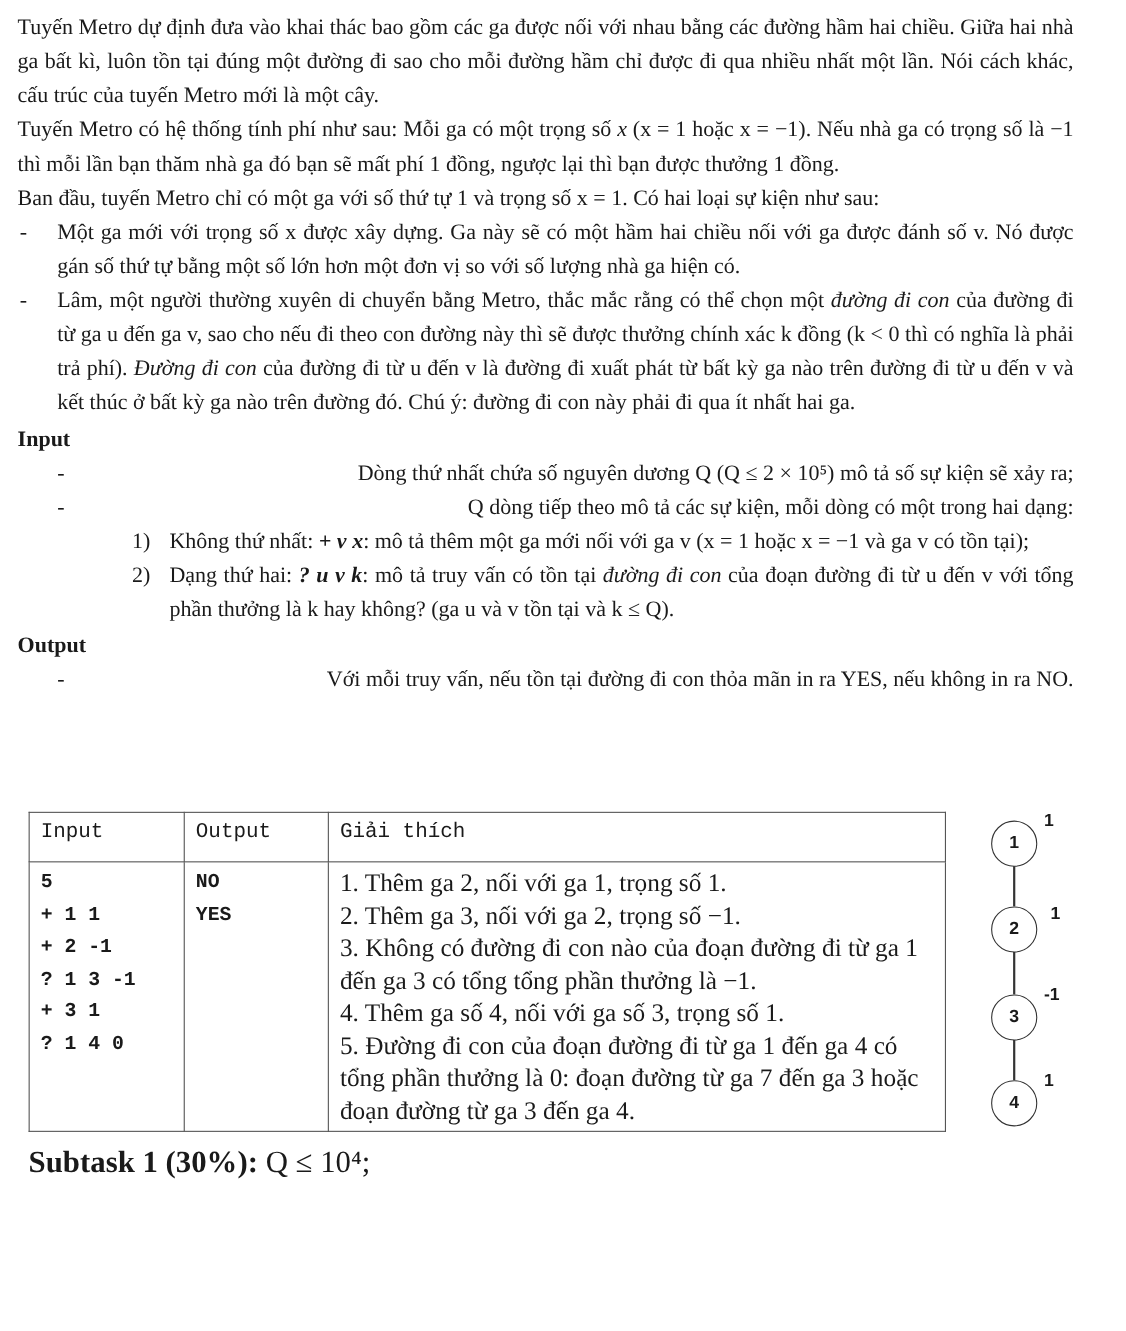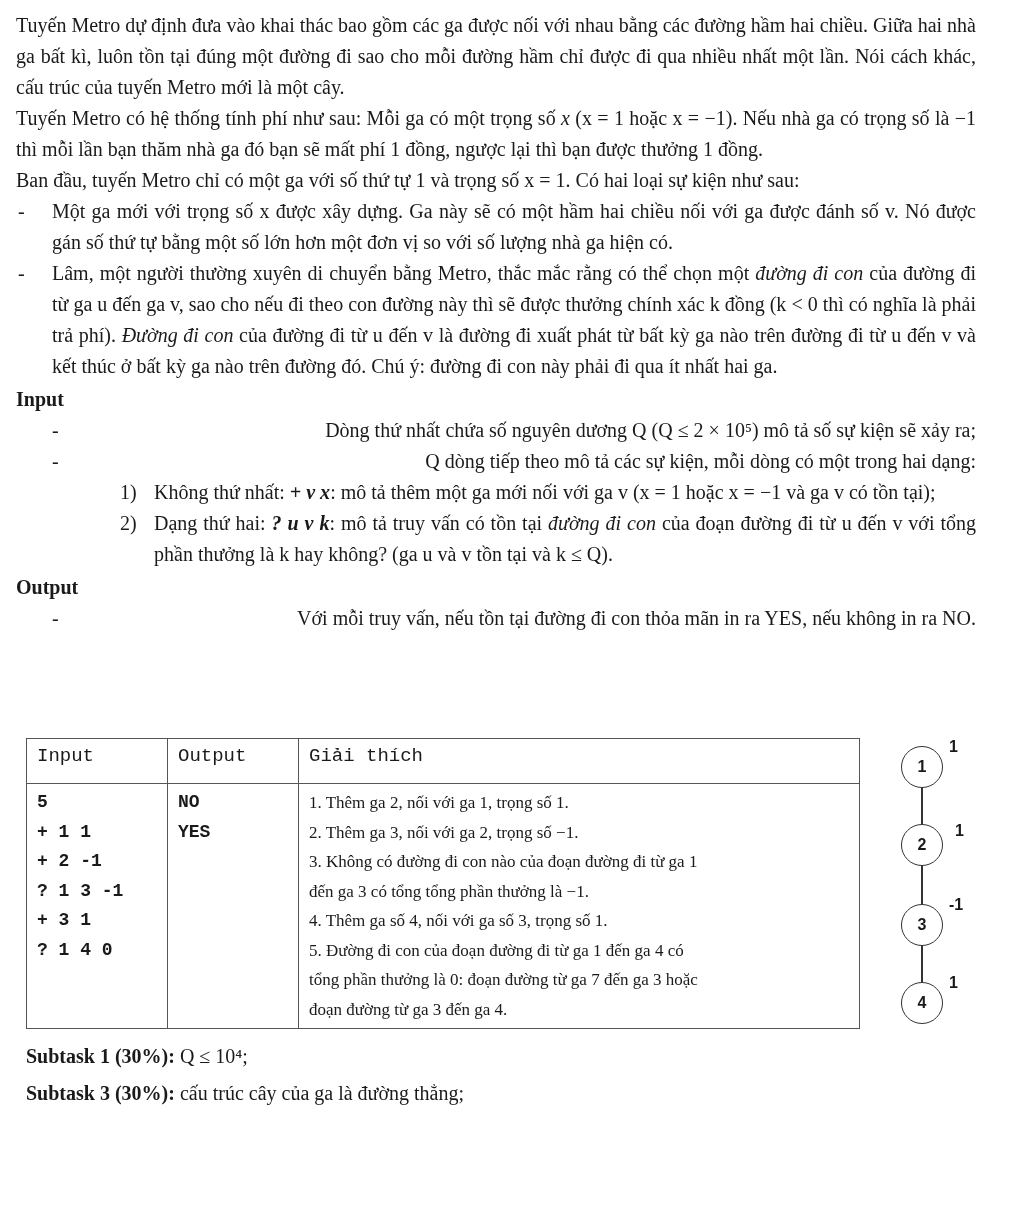--- a/index.html
+++ b/index.html
@@ -29,33 +29,33 @@
   table.ex th {
     font-family: "Liberation Mono", "DejaVu Sans Mono", monospace; font-weight: normal;
     text-align: left; padding: 6px 10px; height: 32px; font-size: 19px;
   }
   .mono { font-family: "Liberation Mono", "DejaVu Sans Mono", monospace; font-size: 18px; }
   td.col-in { width: 120px; padding: 4px 10px; }
   td.col-out { width: 110px; padding: 4px 10px; }
   td.col-exp { padding: 4px 10px; }
   .mline { line-height: 29.5px; white-space: pre; }
   .mline.b { font-weight: bold; }
-  .eline { line-height: 29.5px; font-size: 17px; }
+  .eline { line-height: 29.5px; font-size: 23px; }
 
   .tree { position: absolute; left: 895px; top: 738px; width: 100px; height: 290px; }
   .node {
     position: absolute; width: 40px; height: 40px; border: 1.5px solid #333; border-radius: 50%;
     background: #fff; display: flex; align-items: center; justify-content: center;
     font-family: "Liberation Sans", "DejaVu Sans", sans-serif; font-weight: bold; font-size: 16px;
   }
   .edge { position: absolute; width: 2px; background: #333; left: 26px; }
   .wlab { position: absolute; font-family: "Liberation Sans", "DejaVu Sans", sans-serif; font-weight: bold; font-size: 16px; }
 
   .subtasks { position: absolute; left: 26px; top: 1038px; }
-  .sub { line-height: 37px; font-size: 20px; }
+  .sub { line-height: 37px; font-size: 28px; }
   .sub b { font-weight: bold; }
 </style>
 </head>
 <body>
 
 <div class="page">
   <p class="para">Tuyến Metro dự định đưa vào khai thác bao gồm các ga được nối với nhau bằng các đường hầm hai chiều. Giữa hai nhà ga bất kì, luôn tồn tại đúng một đường đi sao cho mỗi đường hầm chỉ được đi qua nhiều nhất một lần. Nói cách khác, cấu trúc của tuyến Metro mới là một cây.</p>
   <p class="para"><span>Tuyến Metro có hệ thống tính phí như sau: Mỗi ga có một trọng số </span><i>x</i><span> (x = 1 hoặc x = −1). Nếu nhà ga có trọng số là −1 thì mỗi lần bạn thăm nhà ga đó bạn sẽ mất phí 1 đồng, ngược lại thì bạn được thưởng 1 đồng.</span></p>
   <p class="para">Ban đầu, tuyến Metro chỉ có một ga với số thứ tự 1 và trọng số x = 1. Có hai loại sự kiện như sau:</p>
   <div class="bullet">
@@ -143,14 +143,13 @@
 
   <div class="node" style="left:6px;top:166px;">3</div>
   <div class="wlab" style="left:54px;top:158px;">-1</div>
 
   <div class="node" style="left:6px;top:244px;">4</div>
   <div class="wlab" style="left:54px;top:236px;">1</div>
 </div>
 
 <div class="subtasks">
   <div class="sub"><b>Subtask 1 (30%):</b><span> Q ≤ 10⁴;</span></div>
-  <div class="sub"><b>Subtask 3 (30%):</b><span> cấu trúc cây của ga là đường thẳng;</span></div>
 </div>
 
 </body></html>

